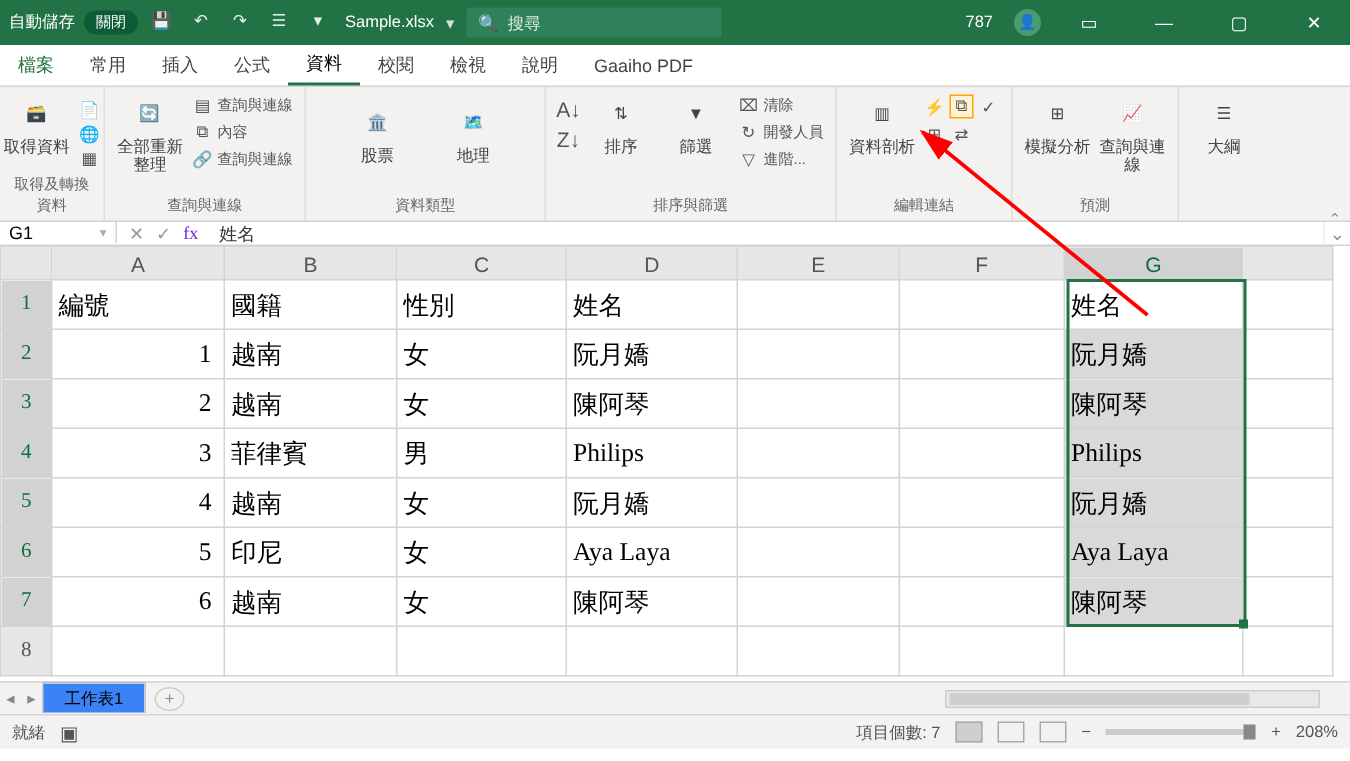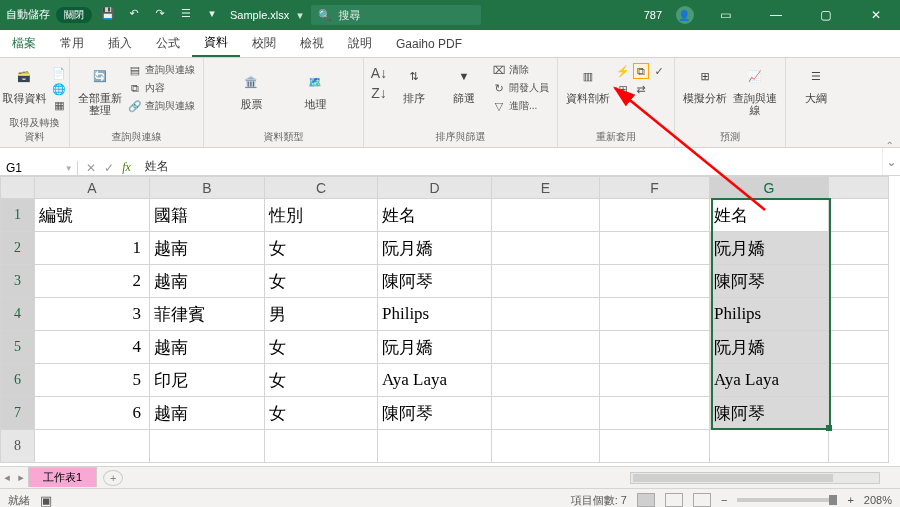--- a/index.html
+++ b/index.html
@@ -29,45 +29,45 @@
   .group{border-right:1px solid #dcdcdc;display:flex;flex-direction:column;align-items:center;padding:4px 8px 0;}
   .group .controls{flex:1;display:flex;align-items:flex-start;gap:6px;}
   .group .label{font-size:10px;color:#666;text-align:center;padding:2px 0 3px;}
   .bigbtn{display:flex;flex-direction:column;align-items:center;gap:2px;width:44px;text-align:center;line-height:1.1;}
   .bigbtn .ic{width:28px;height:28px;display:flex;align-items:center;justify-content:center;}
   .stack{display:flex;flex-direction:column;gap:2px;font-size:10px;color:#555;}
   .stack .row{display:flex;align-items:center;gap:3px;height:16px;}
   .mini-ic{width:14px;height:14px;display:inline-flex;align-items:center;justify-content:center;font-size:11px;}
 
   
-  .formulabar{height:28px;border-bottom:1px solid #d4d4d4;display:flex;align-items:flex-end;font-size:12px;}
+  .formulabar{height:16px;border-bottom:1px solid #d4d4d4;display:flex;align-items:flex-start;font-size:12px;}
   .namebox{width:78px;border-right:1px solid #d4d4d4;padding:0 6px;display:flex;align-items:center;justify-content:space-between;}
   .fx-ctrl{display:flex;align-items:center;gap:8px;padding:0 8px;color:#999;}
-  .fx-ctrl .fx{font-style:italic;font-family:serif;color:#4d7c0f;}
+  .fx-ctrl .fx{font-family:serif;color:#6d28d9;}
   .formula-val{padding-left:6px;color:#333;}
   .expand{margin-left:auto;width:18px;text-align:center;color:#888;border-left:1px solid #eee;height:100%;display:flex;align-items:center;justify-content:center;}
 
   
   .gridwrap{position:relative;height:290px;overflow:hidden;}
   table.grid{border-collapse:collapse;table-layout:fixed;}
   .grid th,.grid td{border:1px solid #d4d4d4;height:33px;font-size:17px;padding:0 4px;white-space:nowrap;overflow:hidden;}
   .grid thead th{background:#e6e6e6;color:#555;font-weight:400;text-align:center;font-size:14px;height:22px;}
   .grid .corner{background:#e6e6e6;width:34px;}
   .grid .rowhead{background:#e6e6e6;color:#555;text-align:center;font-size:14px;width:34px;}
   .grid .rowhead.sel,.grid thead th.sel{background:#d2d2d2;color:#0f6e3f;}
   .grid td{font-family:"Times New Roman","DFKai-SB",serif;}
   .grid td.num{text-align:right;padding-right:8px;}
   .grid td.sel{background:#d9d9d9;}
   .grid td.sel.active{background:#fff;}
   .colA{width:115px}.colB{width:115px}.colC{width:113px}.colD{width:114px}.colE{width:108px}.colF{width:110px}.colG{width:119px}.colH{width:60px}
 
   
   .sheettabs{height:22px;border-top:1px solid #d4d4d4;display:flex;align-items:center;background:#f3f2f1;font-size:11px;}
   .sheettabs .nav{width:14px;text-align:center;color:#888;}
-  .sheettabs .sheet{background:#f9a8d4;border:1px solid #ccc;border-bottom:none;padding:2px 14px;margin-top:-1px;}
+  .sheettabs .sheet{background:#3b82f6;border:1px solid #ccc;border-bottom:none;padding:2px 14px;margin-top:-1px;}
   .sheettabs .plus{width:20px;height:16px;border:1px solid #ccc;border-radius:50%;display:flex;align-items:center;justify-content:center;margin-left:6px;color:#888;font-size:11px;}
   .sheettabs .hscroll{margin-left:auto;width:250px;height:12px;background:#e8e8e8;border:1px solid #ccc;position:relative;margin-right:20px;}
   .sheettabs .hscroll .thumb{position:absolute;left:2px;top:1px;width:200px;height:8px;background:#cfcfcf;}
 
   
   .statusbar{height:23px;background:#f3f2f1;border-top:1px solid #d4d4d4;display:flex;align-items:center;font-size:11px;color:#555;padding:0 8px;}
   .statusbar .right{margin-left:auto;display:flex;align-items:center;gap:10px;text-align:right;}
   .viewbtn{width:18px;height:14px;border:1px solid #aaa;display:inline-block;}
   .zoom-slider{width:100px;height:4px;background:#ccc;position:relative;}
   .zoom-slider .thumb{position:absolute;right:0;top:-3px;width:8px;height:10px;background:#888;}
@@ -215,21 +215,21 @@
           <span class="mini-ic">⚡</span>
           <span class="mini-ic" style="outline:1px solid orange;background:#fff3d6">⧉</span>
           <span class="mini-ic">✓</span>
         </div>
         <div style="display:flex;gap:4px">
           <span class="mini-ic">⊞</span>
           <span class="mini-ic">⇄</span>
         </div>
       </div>
     </div>
-    <div class="label">重新套用</div>
+    <div class="label">編輯連結</div>
   </div>
   <div class="group">
     <div class="controls">
       <div class="bigbtn">
           <span class="ic">⊞</span>
           <span>模擬分析</span>
         </div>
       <div class="bigbtn">
           <span class="ic">📈</span>
           <span>查詢與連線</span>

